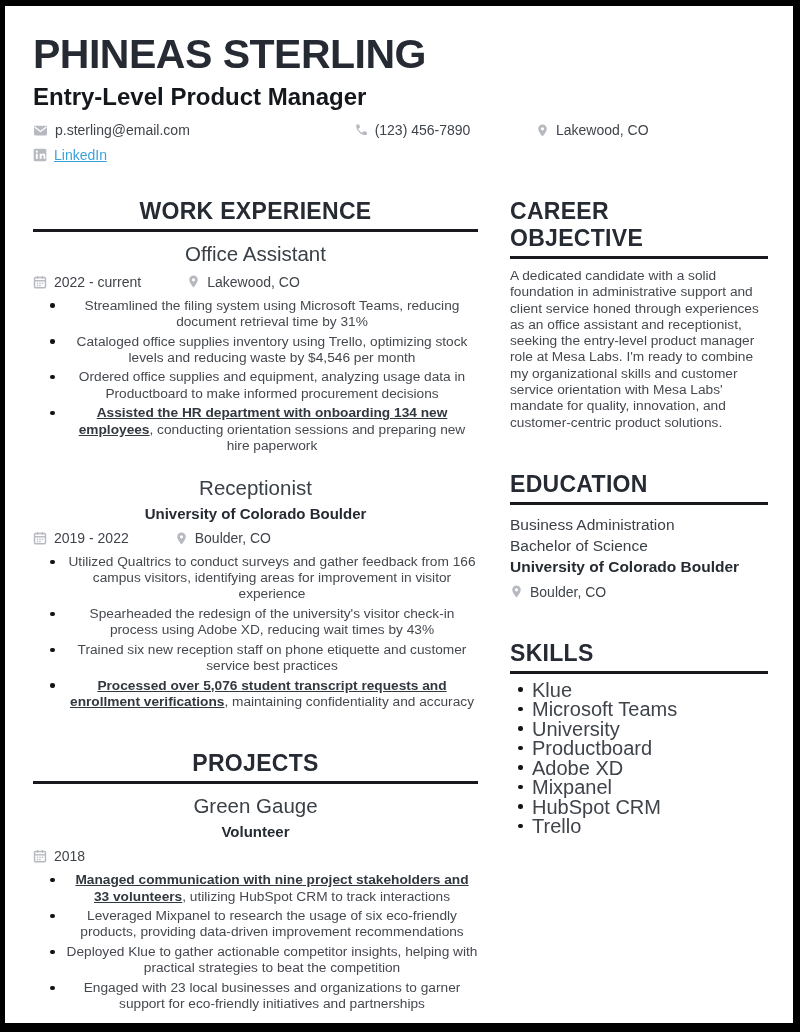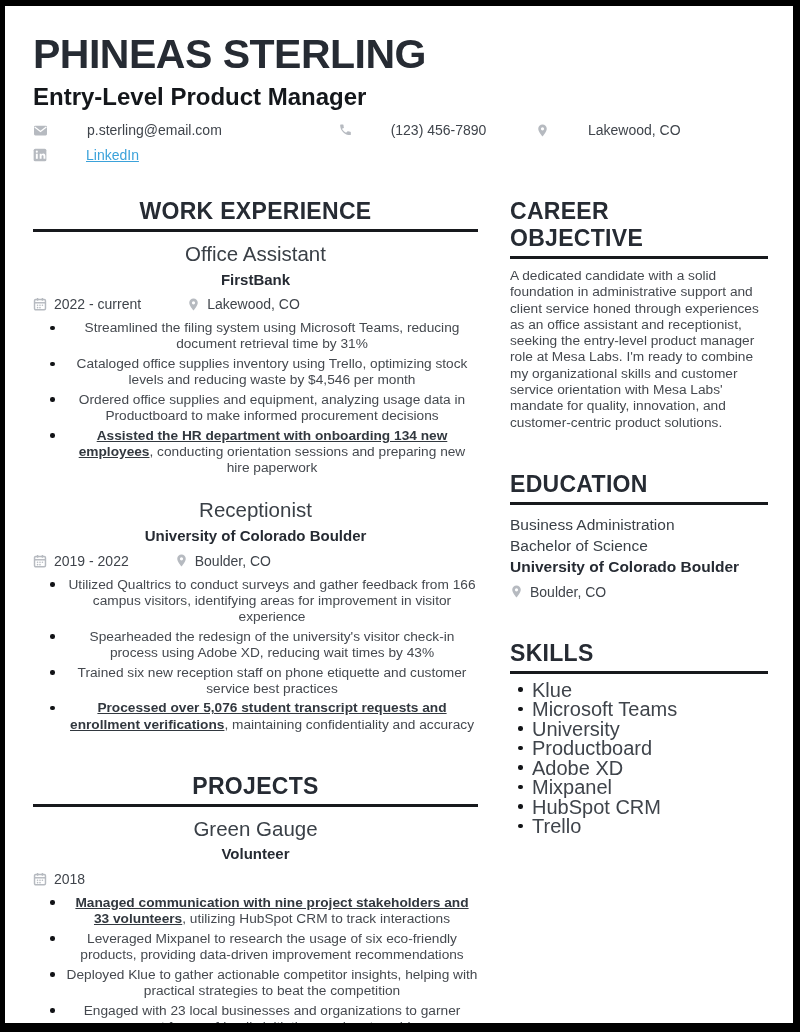--- a/index.html
+++ b/index.html
@@ -29,21 +29,21 @@
   }
   .job-headline {
     margin: 9px 0 0;
     font-size: 24px;
     font-weight: 700;
     color: #14171b;
     line-height: 1.05;
   }
   .contact { margin-top: 13px; }
   .contact-row { display: flex; align-items: center; margin-bottom: 9px; }
-  .contact-item { display: flex; align-items: center; font-size: 14px; color: #3f444b; gap: 32px; }
+  .contact-item { display: flex; align-items: center; font-size: 14px; color: #3f444b; }
   .contact-item .cicon { margin-right: 7px; display: inline-flex; flex: 0 0 auto; }
   .ci-email { width: 255px; }
   .ci-phone { width: 248px; justify-content: center; }
   .link {
     color: #3ba2da;
     text-decoration: underline;
     cursor: pointer;
     font-size: 14px;
   }
 
@@ -223,21 +223,20 @@
 
     <div class="col-left">
 
       <section class="section">
         <h2 class="sec-head">
           <span class="sec-title">WORK EXPERIENCE</span>
         </h2>
 
         <div class="entry">
           <h3 class="entry-title">Office Assistant</h3>
-          <h4 class="entry-sub">FirstBank</h4>
           <div class="meta">
             <span class="meta-item">
               <span class="cicon">
                 <svg width="14" height="14" viewBox="0 0 22 23">
                     <use href="#i-calendar"></use>
                   </svg>
               </span>
               <span>2022 - current</span>
             </span>
             <span class="meta-item">

